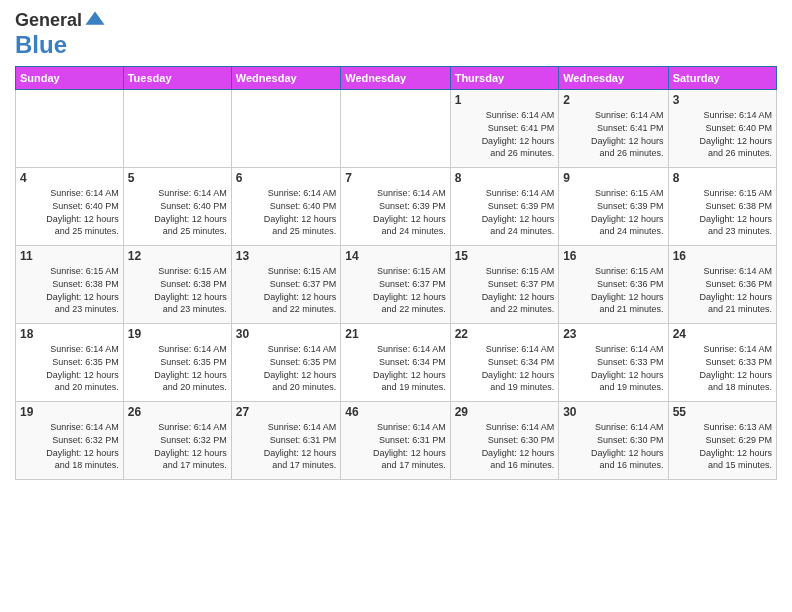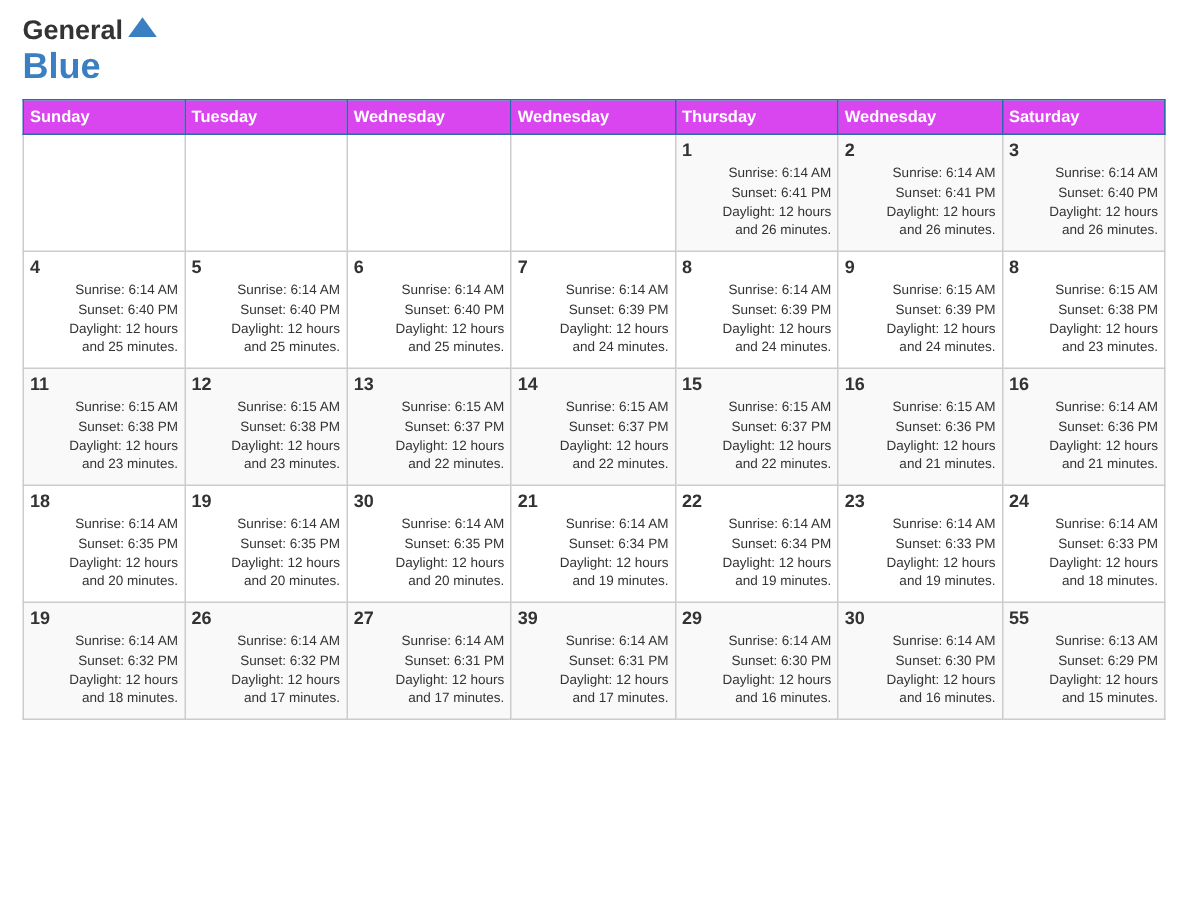--- a/index.html
+++ b/index.html
@@ -240,21 +240,21 @@
           </td>
           <td>
             <span class="day-num">26</span>
             <div class="day-info">Sunrise: 6:14 AM<br>Sunset: 6:32 PM<br>Daylight: 12 hours<br>and 17 minutes.</div>
           </td>
           <td>
             <span class="day-num">27</span>
             <div class="day-info">Sunrise: 6:14 AM<br>Sunset: 6:31 PM<br>Daylight: 12 hours<br>and 17 minutes.</div>
           </td>
           <td>
-            <span class="day-num">39</span>
+            <span class="day-num">46</span>
             <div class="day-info">Sunrise: 6:14 AM<br>Sunset: 6:31 PM<br>Daylight: 12 hours<br>and 17 minutes.</div>
           </td>
           <td>
             <span class="day-num">29</span>
             <div class="day-info">Sunrise: 6:14 AM<br>Sunset: 6:30 PM<br>Daylight: 12 hours<br>and 16 minutes.</div>
           </td>
           <td>
             <span class="day-num">30</span>
             <div class="day-info">Sunrise: 6:14 AM<br>Sunset: 6:30 PM<br>Daylight: 12 hours<br>and 16 minutes.</div>
           </td>

